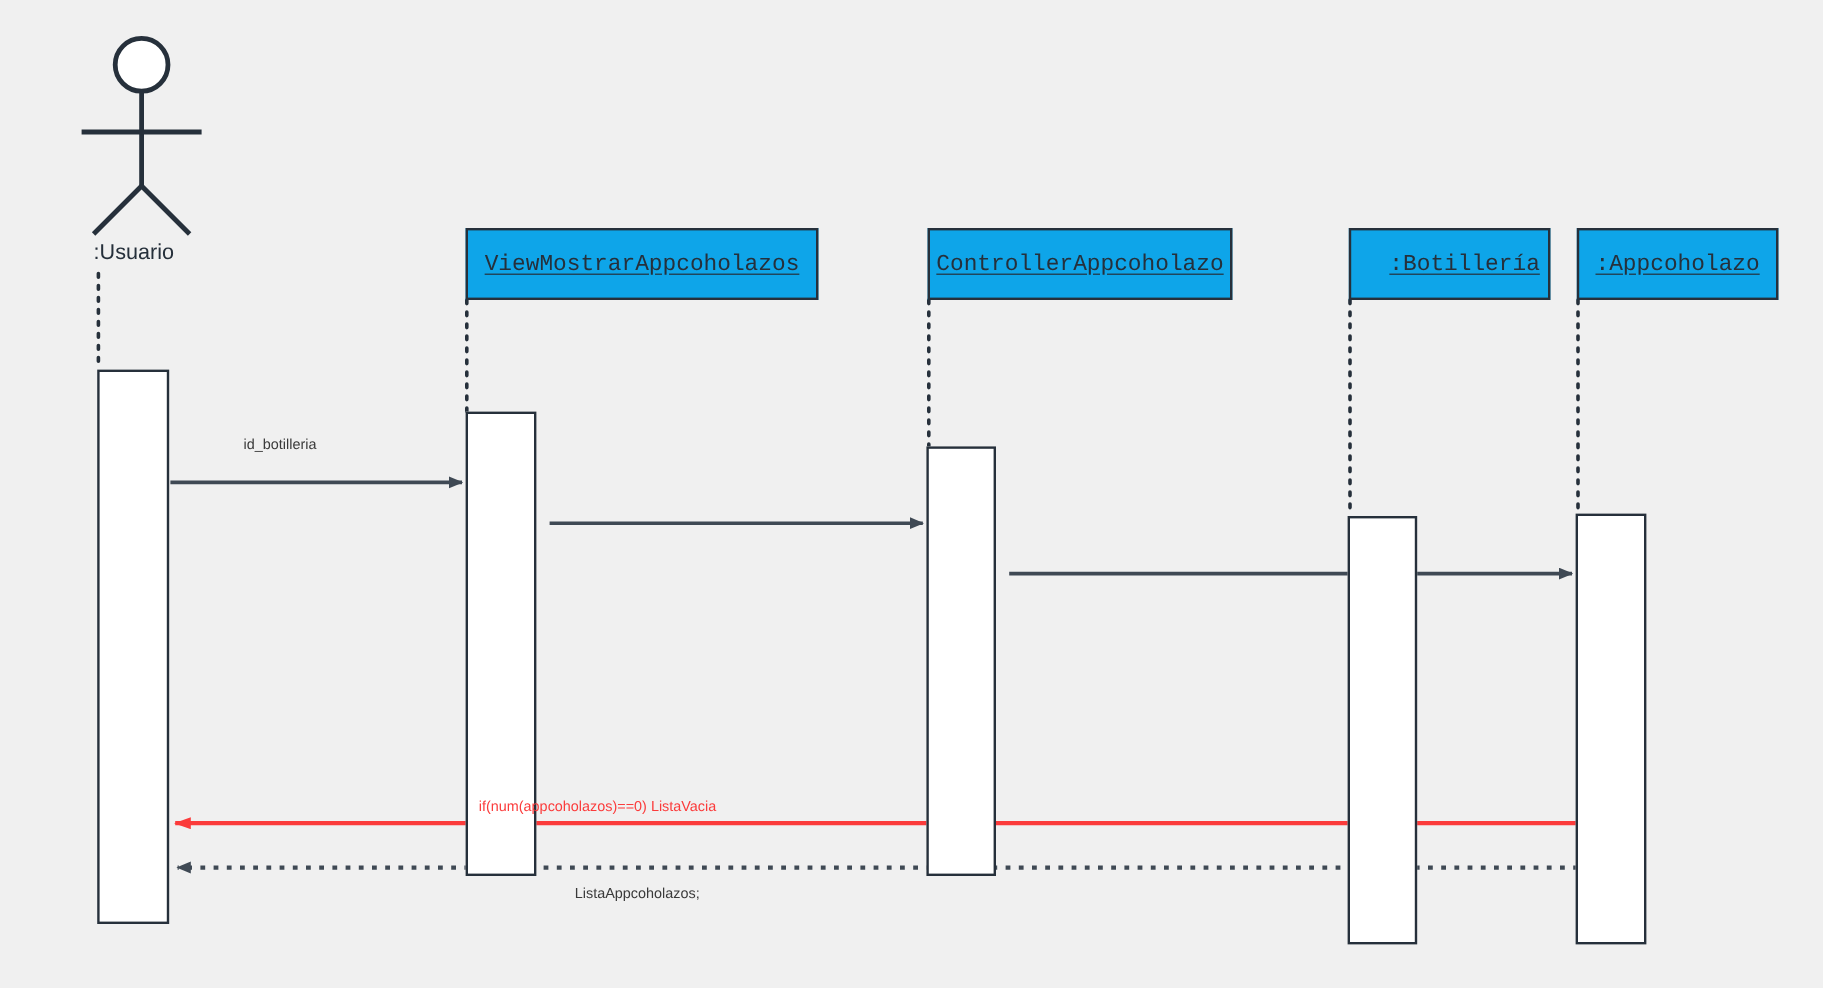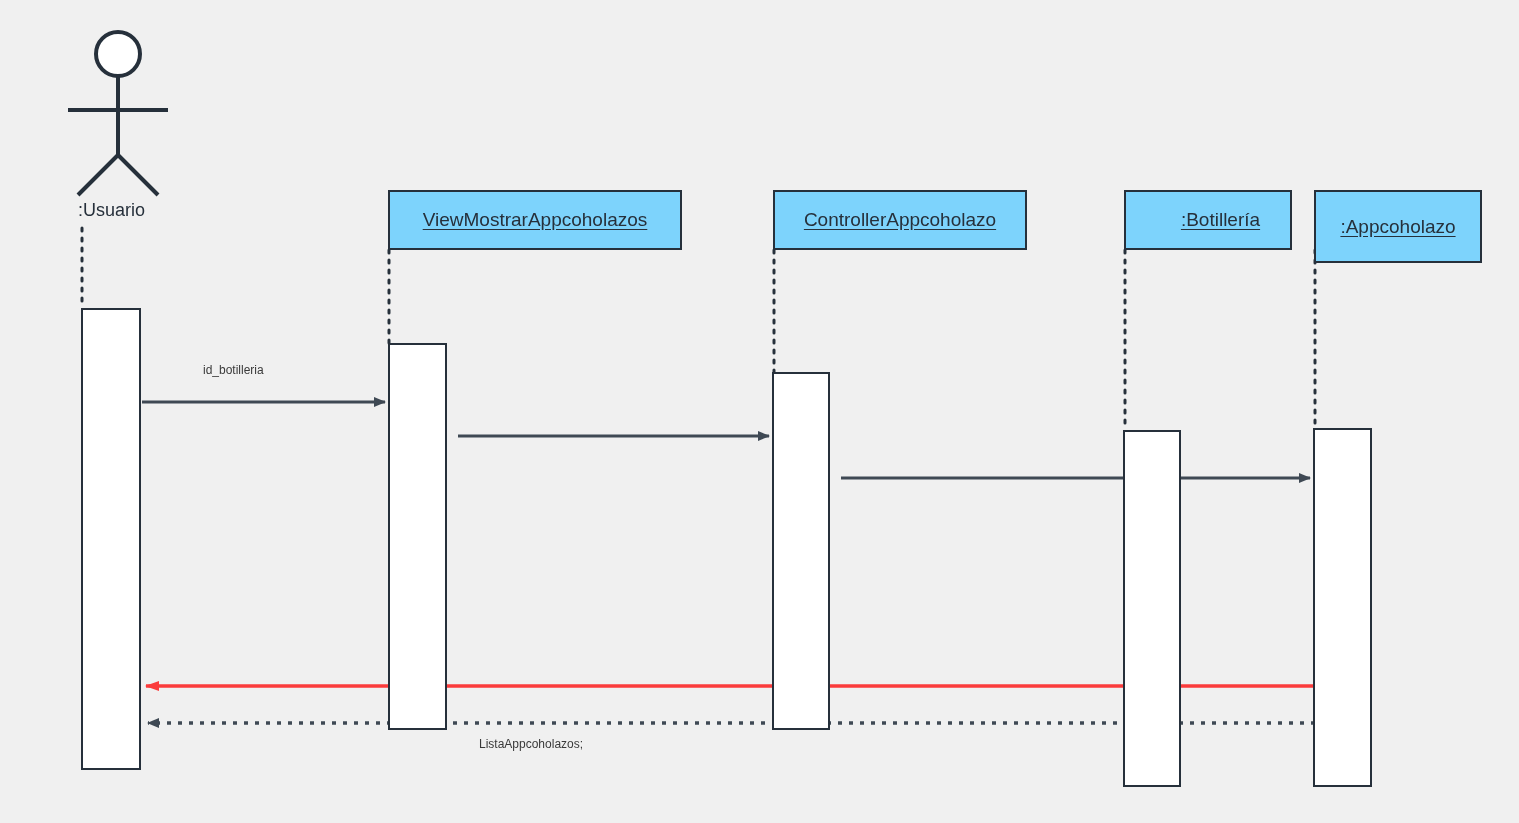--- a/index.html
+++ b/index.html
@@ -43,26 +43,27 @@
     position: absolute;
     font-size: 12px;
     color: #3a3a3a;
     white-space: nowrap;
   }
   .msg-label.alt {
     color: #fb3b3b;
   }
   .lifeline-box {
     position: absolute;
-    background: #7dd3fc;
+    background: #0ea5e9;
     border: 2.5px solid #26303b;
     box-sizing: border-box;
     display: flex;
     align-items: center;
     justify-content: center;
+    font-family: Liberation Mono, monospace;
   }
   .activation {
     position: absolute;
     background: #ffffff;
     border: 2.5px solid #26303b;
     box-sizing: border-box;
   }
 </style>
 </head>
 <body>
@@ -114,30 +115,31 @@
   </div>
 
   <div class="lifeline-box" style="left:773px; top:190px; width:254px; height:60px;">
     <span class="lifeline-label" style="position:static;">ControllerAppcoholazo</span>
   </div>
 
   <div class="lifeline-box" style="left:1124px; top:190px; width:168px; height:60px;padding-left:25px;">
     <span class="lifeline-label" style="position:static;">:Botillería</span>
   </div>
 
-  <div class="lifeline-box" style="left:1314px; top:190px; width:168px; height:73px;">
+  <div class="lifeline-box" style="left:1314px; top:190px; width:168px; height:60px;">
     <span class="lifeline-label" style="position:static;">:Appcoholazo</span>
   </div>
 
   <div class="activation" style="left:81px; top:308px; width:60px; height:462px;"></div>
   <div class="activation" style="left:388px; top:343px; width:59px; height:387px;"></div>
   <div class="activation" style="left:772px; top:372px; width:58px; height:358px;"></div>
   <div class="activation" style="left:1123px; top:430px; width:58px; height:357px;"></div>
   <div class="activation" style="left:1313px; top:428px; width:59px; height:359px;"></div>
 
   <div class="msg-label" style="left:203px; top:363px;">id_botilleria</div>
 
 
 
+  <div class="msg-label alt" style="left:399px; top:665px;">if(num(appcoholazos)==0) ListaVacia</div>
 
   <div class="msg-label" style="left:479px; top:737px;">ListaAppcoholazos;</div>
 
 </div>
 
 </body></html>

